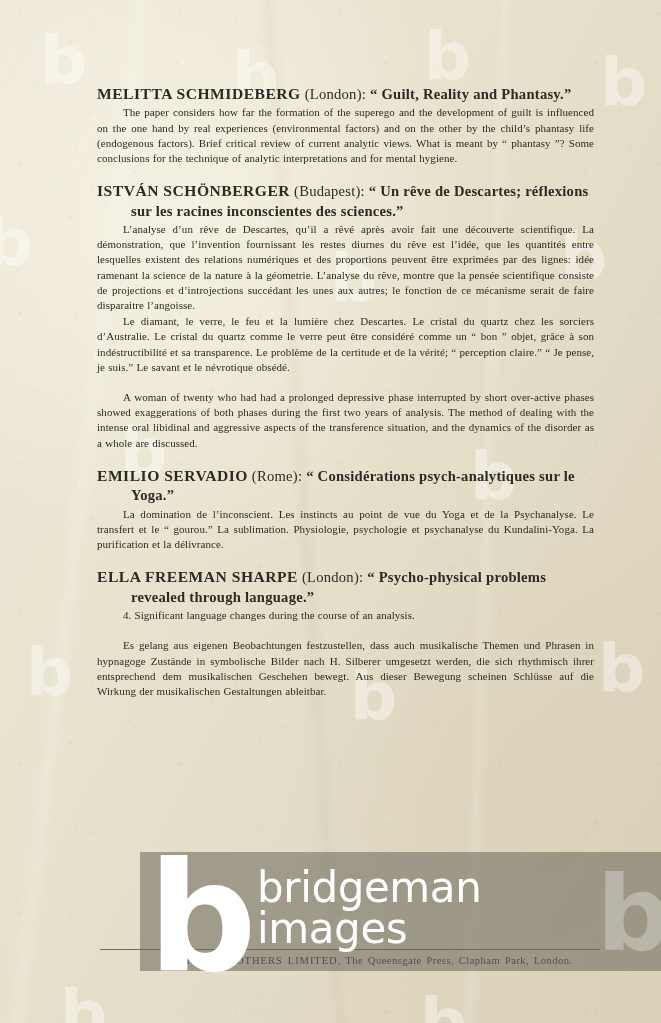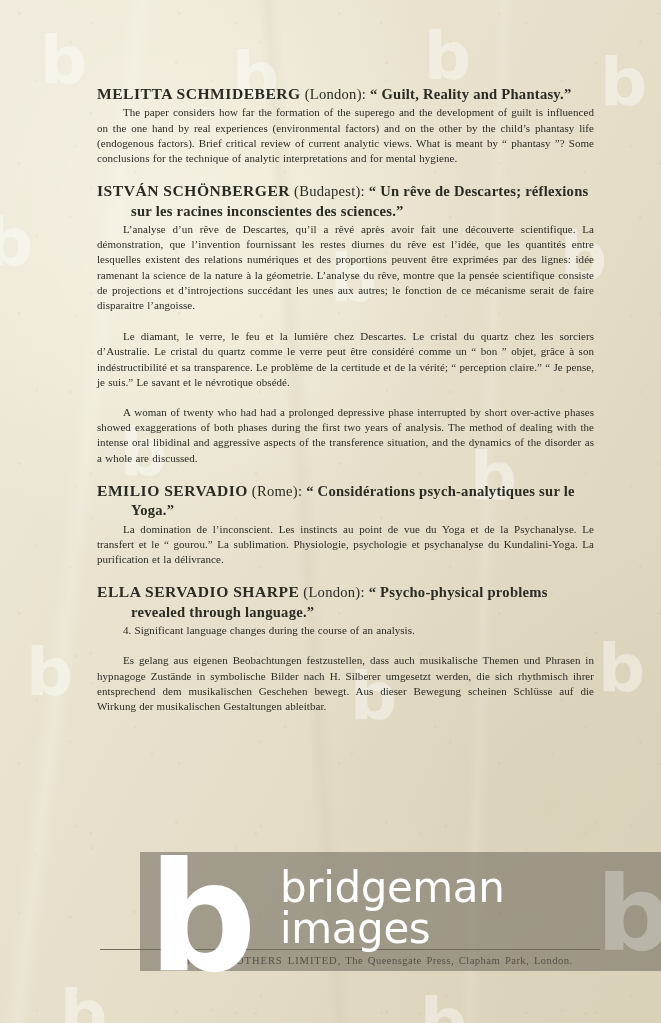--- a/index.html
+++ b/index.html
@@ -103,21 +103,21 @@
 
   .body-text {
     font-size: 11px;
     line-height: 15.2px;
     text-align: justify;
     margin: 0;
     text-indent: 26px;
     letter-spacing: 0.05px;
     word-spacing: 0.4px;
   }
-  .body-text + .body-text { margin-top: 16px; }
+  .body-text + .body-text { margin-top: 1px; }
   .spacer-md { height: 12px; }
 
   
   #footer-rule {
     position: absolute;
     left: 100px;
     top: 949px;
     width: 500px;
     height: 1px;
     background: #5d564a;
@@ -163,21 +163,21 @@
     left: 0;
     top: -14px;
     font-family: "DejaVu Sans", sans-serif;
     font-weight: 700;
     font-size: 152px;
     line-height: 1;
     color: #ffffff;
   }
   #wm-words {
     position: absolute;
-    left: 280px;
+    left: 257px;
     top: 868px;
     pointer-events: none;
     font-family: "DejaVu Sans", sans-serif;
     color: #ffffff;
   }
   #wm-words .w1 {
     display: block;
     font-size: 42px;
     line-height: 40px;
     font-weight: 400;
@@ -250,21 +250,21 @@
   <div class="spacer-md"></div>
 
   <div class="entry">
     <p class="entry-title"><span class="hang"><span class="surname">EMILIO SERVADIO</span> <span class="place">(Rome):</span> <span>“ Considérations psych-analytiques sur le Yoga.”</span></span></p>
     <p class="body-text">La domination de l’inconscient. Les instincts au point de vue du Yoga et de la Psychanalyse. Le transfert et le “ gourou.” La sublimation. Physiologie, psychologie et psychanalyse du Kundalini-Yoga. La purification et la délivrance.</p>
   </div>
 
   <div class="spacer-md"></div>
 
   <div class="entry">
-    <p class="entry-title"><span class="hang"><span class="surname">ELLA SERVADIO SHARPE</span> <span class="place">(London):</span> <span>“ Psycho-physical problems revealed through language.”</span></span></p>
+    <p class="entry-title"><span class="hang"><span class="surname">ELLA FREEMAN SHARPE</span> <span class="place">(London):</span> <span>“ Psycho-physical problems revealed through language.”</span></span></p>
     <p class="body-text">4. Significant language changes during the course of an analysis.</p>
   </div>
 
   <div class="spacer-md"></div>
 
   <div class="entry">
     <p class="body-text">Es gelang aus eigenen Beobachtungen festzustellen, dass auch musikalische Themen und Phrasen in hypnagoge Zustände in symbolische Bilder nach H. Silberer umgesetzt werden, die sich rhythmisch ihrer entsprechend dem musikalischen Geschehen bewegt. Aus dieser Bewegung scheinen Schlüsse auf die Wirkung der musikalischen Gestaltungen ableitbar.</p>
   </div>
 
 </div>

